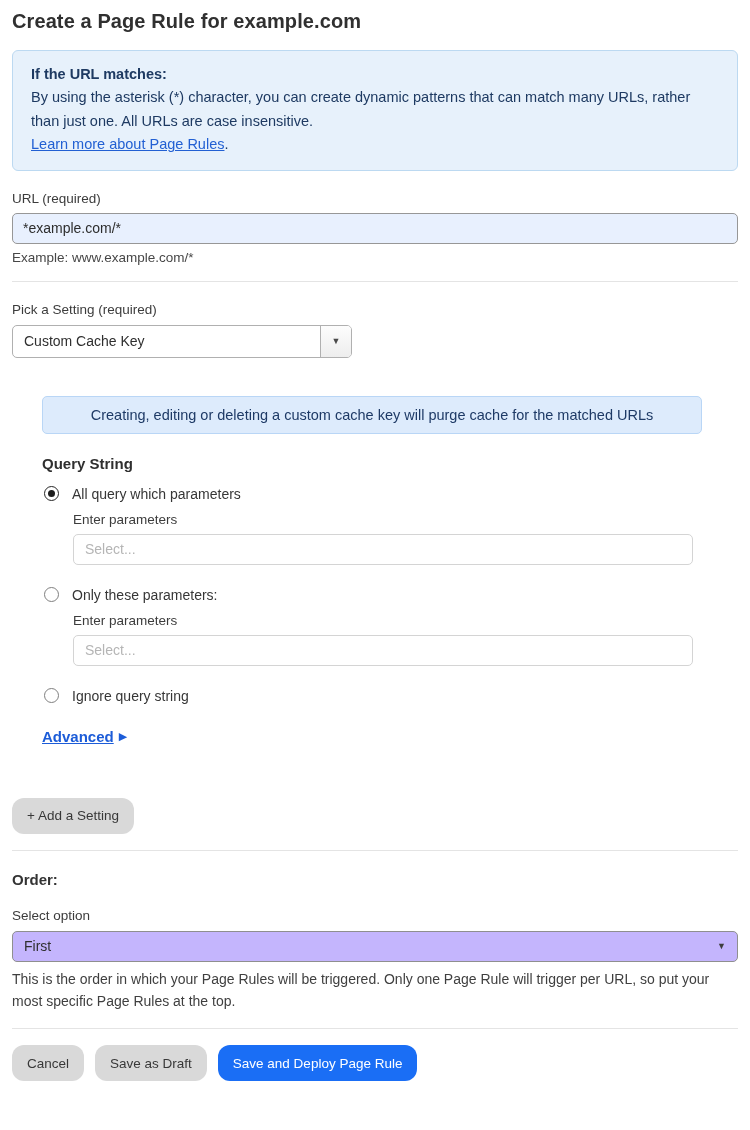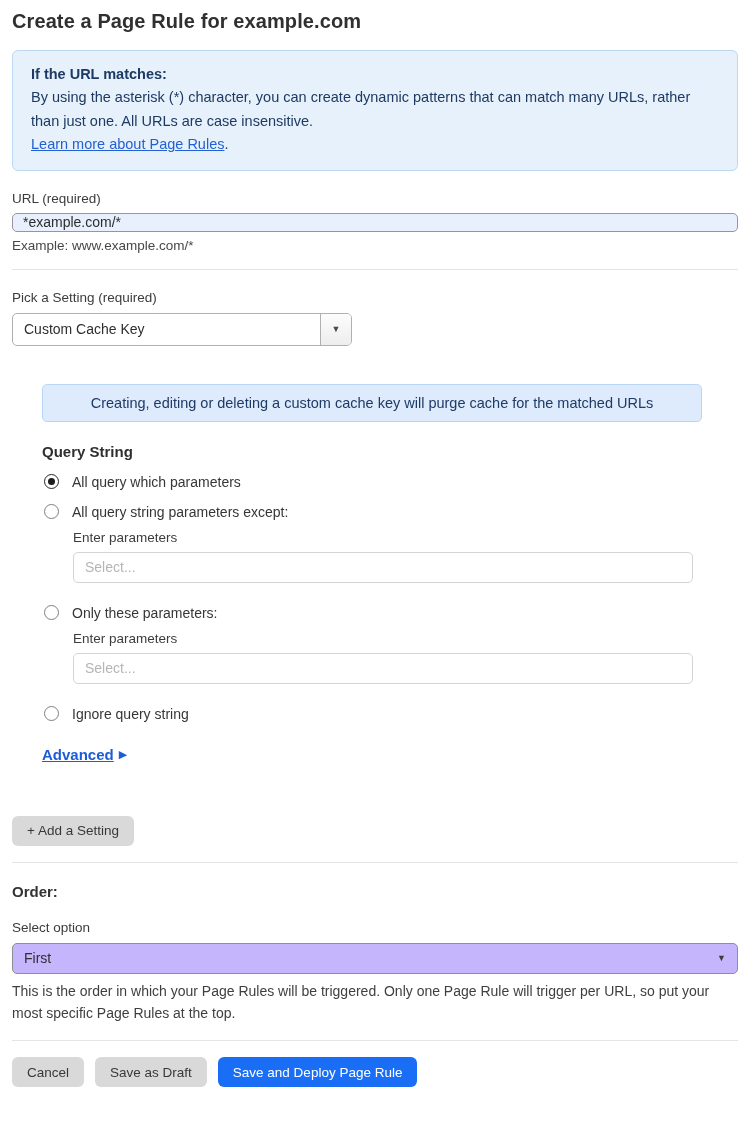--- a/index.html
+++ b/index.html
@@ -40,21 +40,21 @@
   
   .field-label {
     display: block;
     font-size: 13.5px;
     color: #3c3c3c;
     margin-top: 20px;
   }
   .url-input {
     display: block;
     width: 100%;
-    height: 19px;
+    height: 31px;
     margin-top: 7px;
     background: #e8f0fe;
     border: 1px solid #979797;
     border-radius: 5px;
     padding: 0 10px;
     font-size: 14px;
     color: #2d2d2d;
     font-family: inherit;
   }
   .field-example {
@@ -200,22 +200,22 @@
   .advanced-link .advanced-arrow {
     color: #1c5cd8;
     font-size: 11px;
     margin-left: 5px;
     text-decoration: none;
   }
 
   .btn {
     display: inline-block;
     border: none;
-    border-radius: 6px;
-    height: 30px;
+    border-radius: 12px;
+    height: 36px;
     padding: 0 15px;
     font-size: 13.5px;
     font-family: inherit;
     cursor: pointer;
   }
   .btn-gray { background: #d9d9d9; color: #383838; }
   .btn-blue { background: #1a6ef5; color: #ffffff; }
 
   .add-setting { margin-top: 52px; }
 
@@ -282,24 +282,20 @@
 
     <h3 class="subsection-heading">Query String</h3>
 
     
     <div class="radio-row">
       <span class="radio-circle checked"></span>
       <span class="radio-label">All query which parameters</span>
     </div>
 
     
-    <div class="radio-row">
-      <span class="radio-circle"></span>
-      <span class="radio-label">All query string parameters except:</span>
-    </div>
     <div class="radio-sub">
       <div class="sub-label">Enter parameters</div>
       <input class="param-input" type="text" placeholder="Select..." style="">
     </div>
 
     
     <div class="radio-row sub-gap">
       <span class="radio-circle"></span>
       <span class="radio-label">Only these parameters:</span>
     </div>

